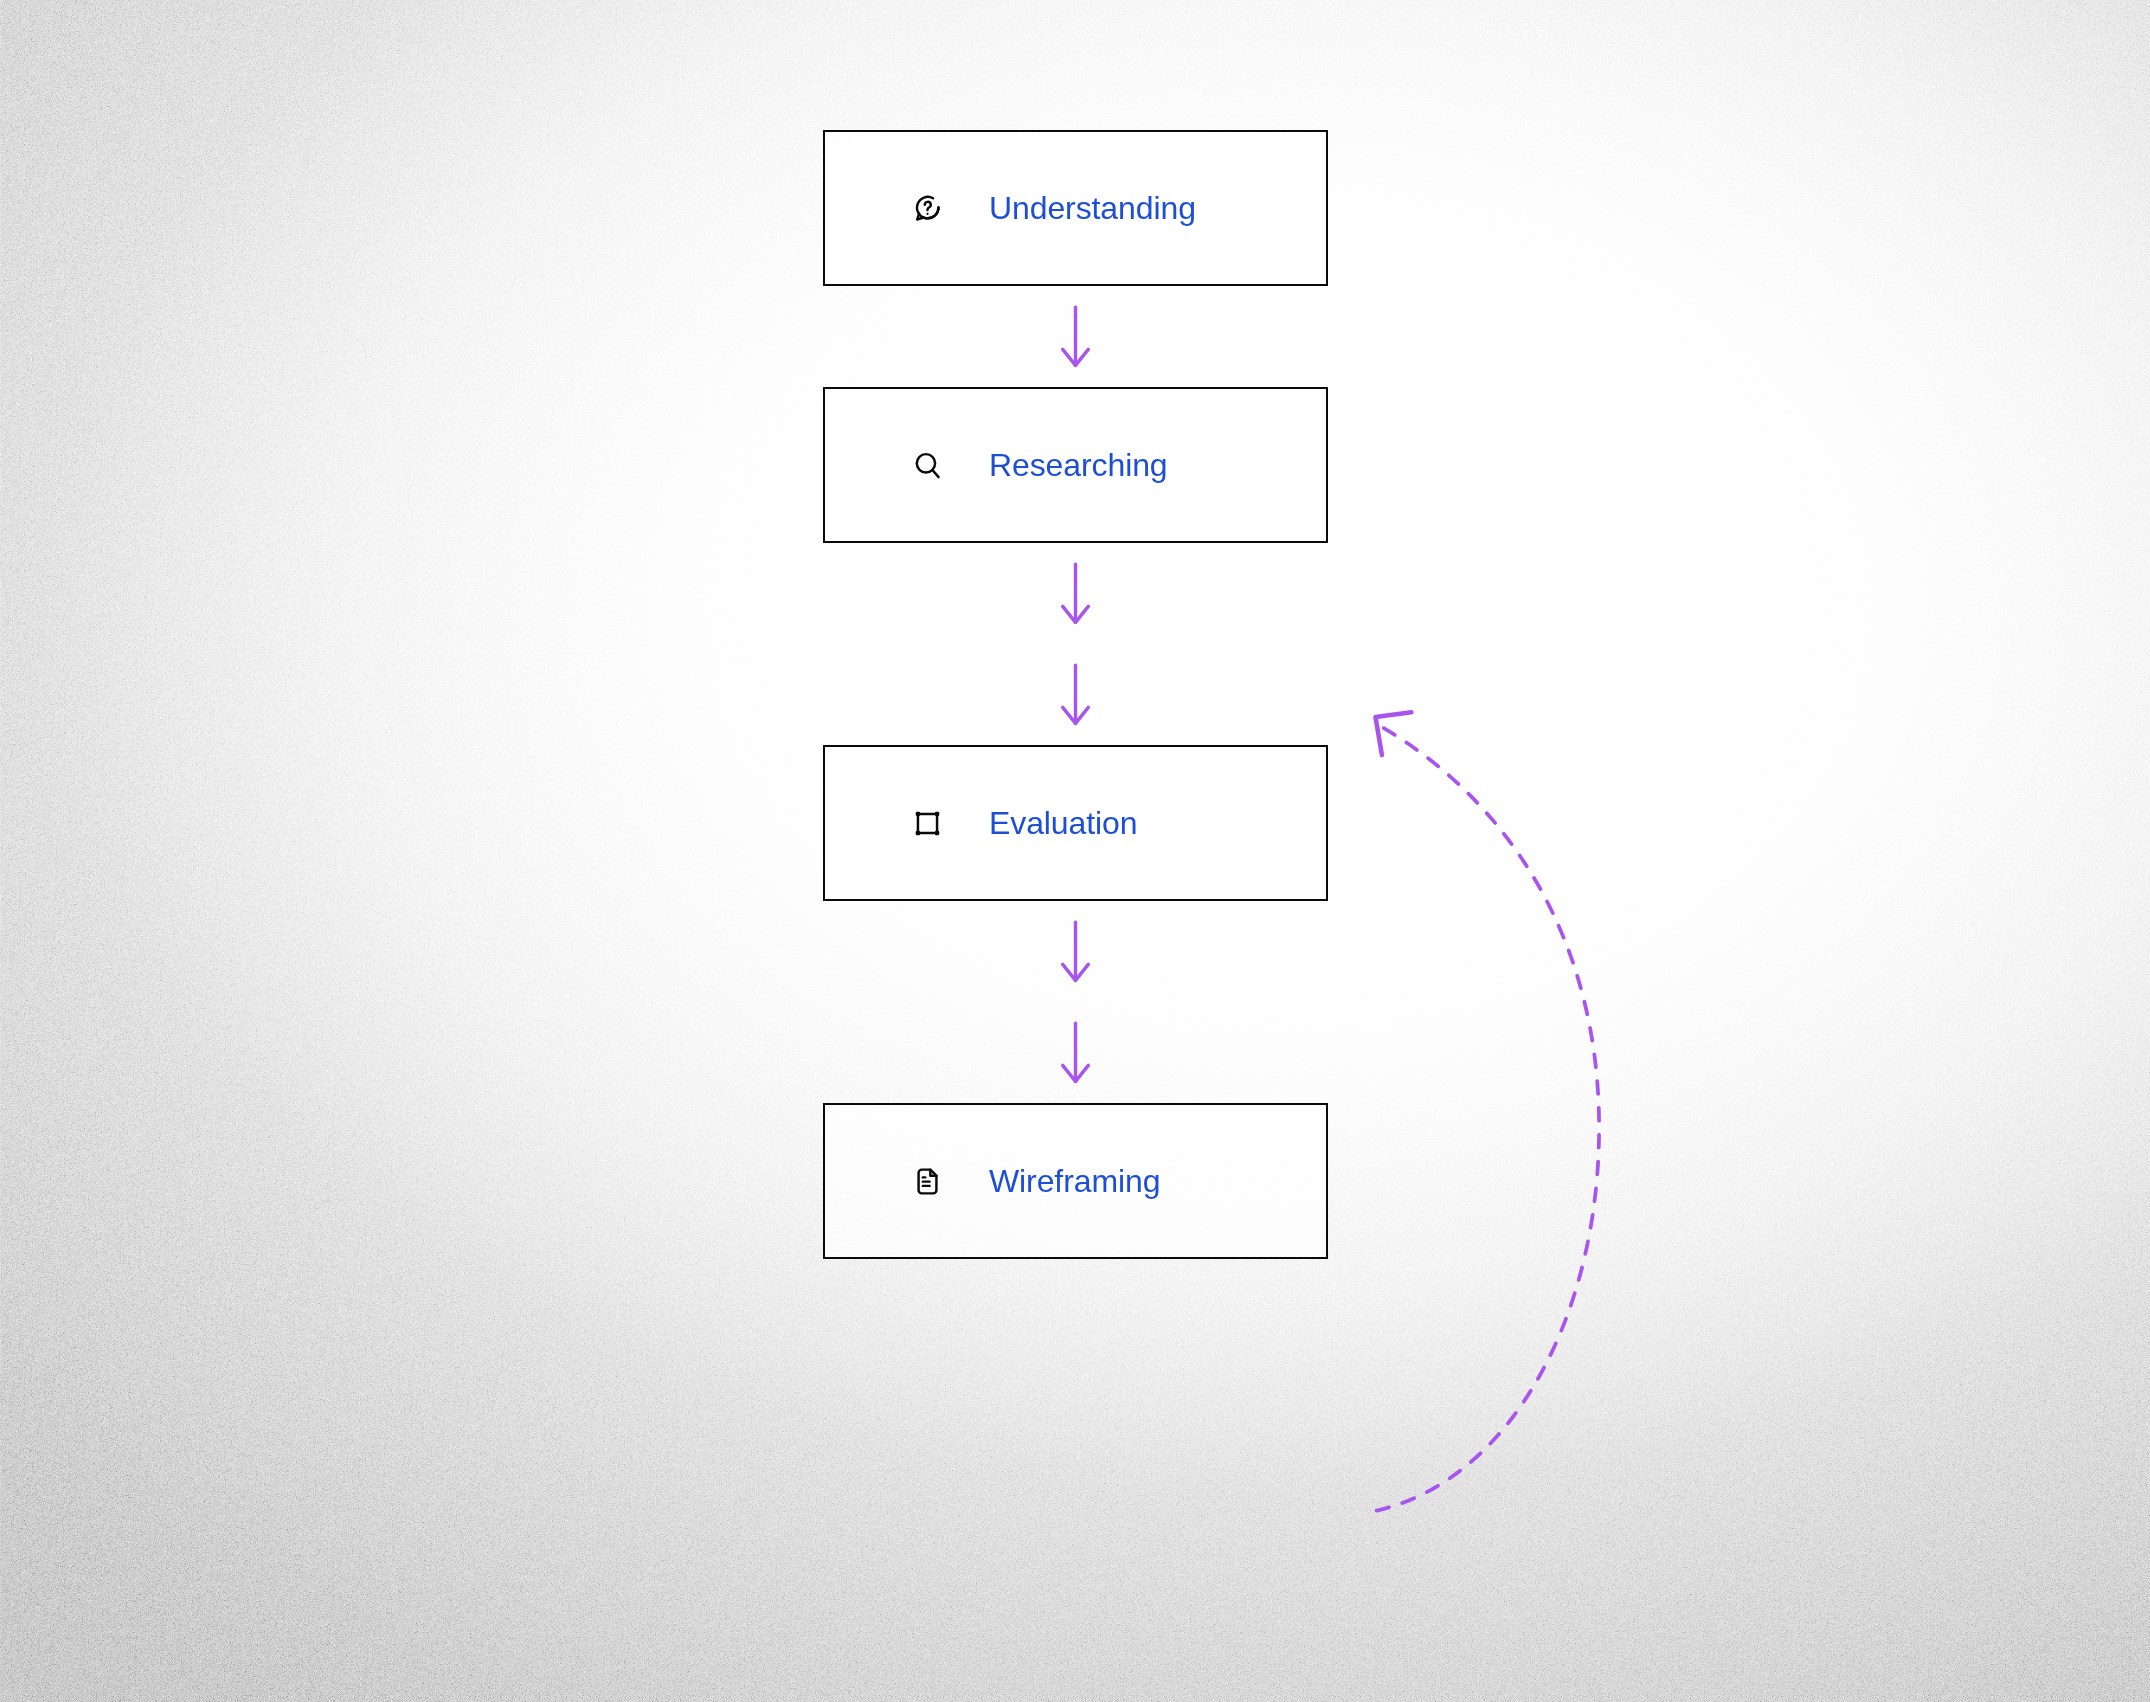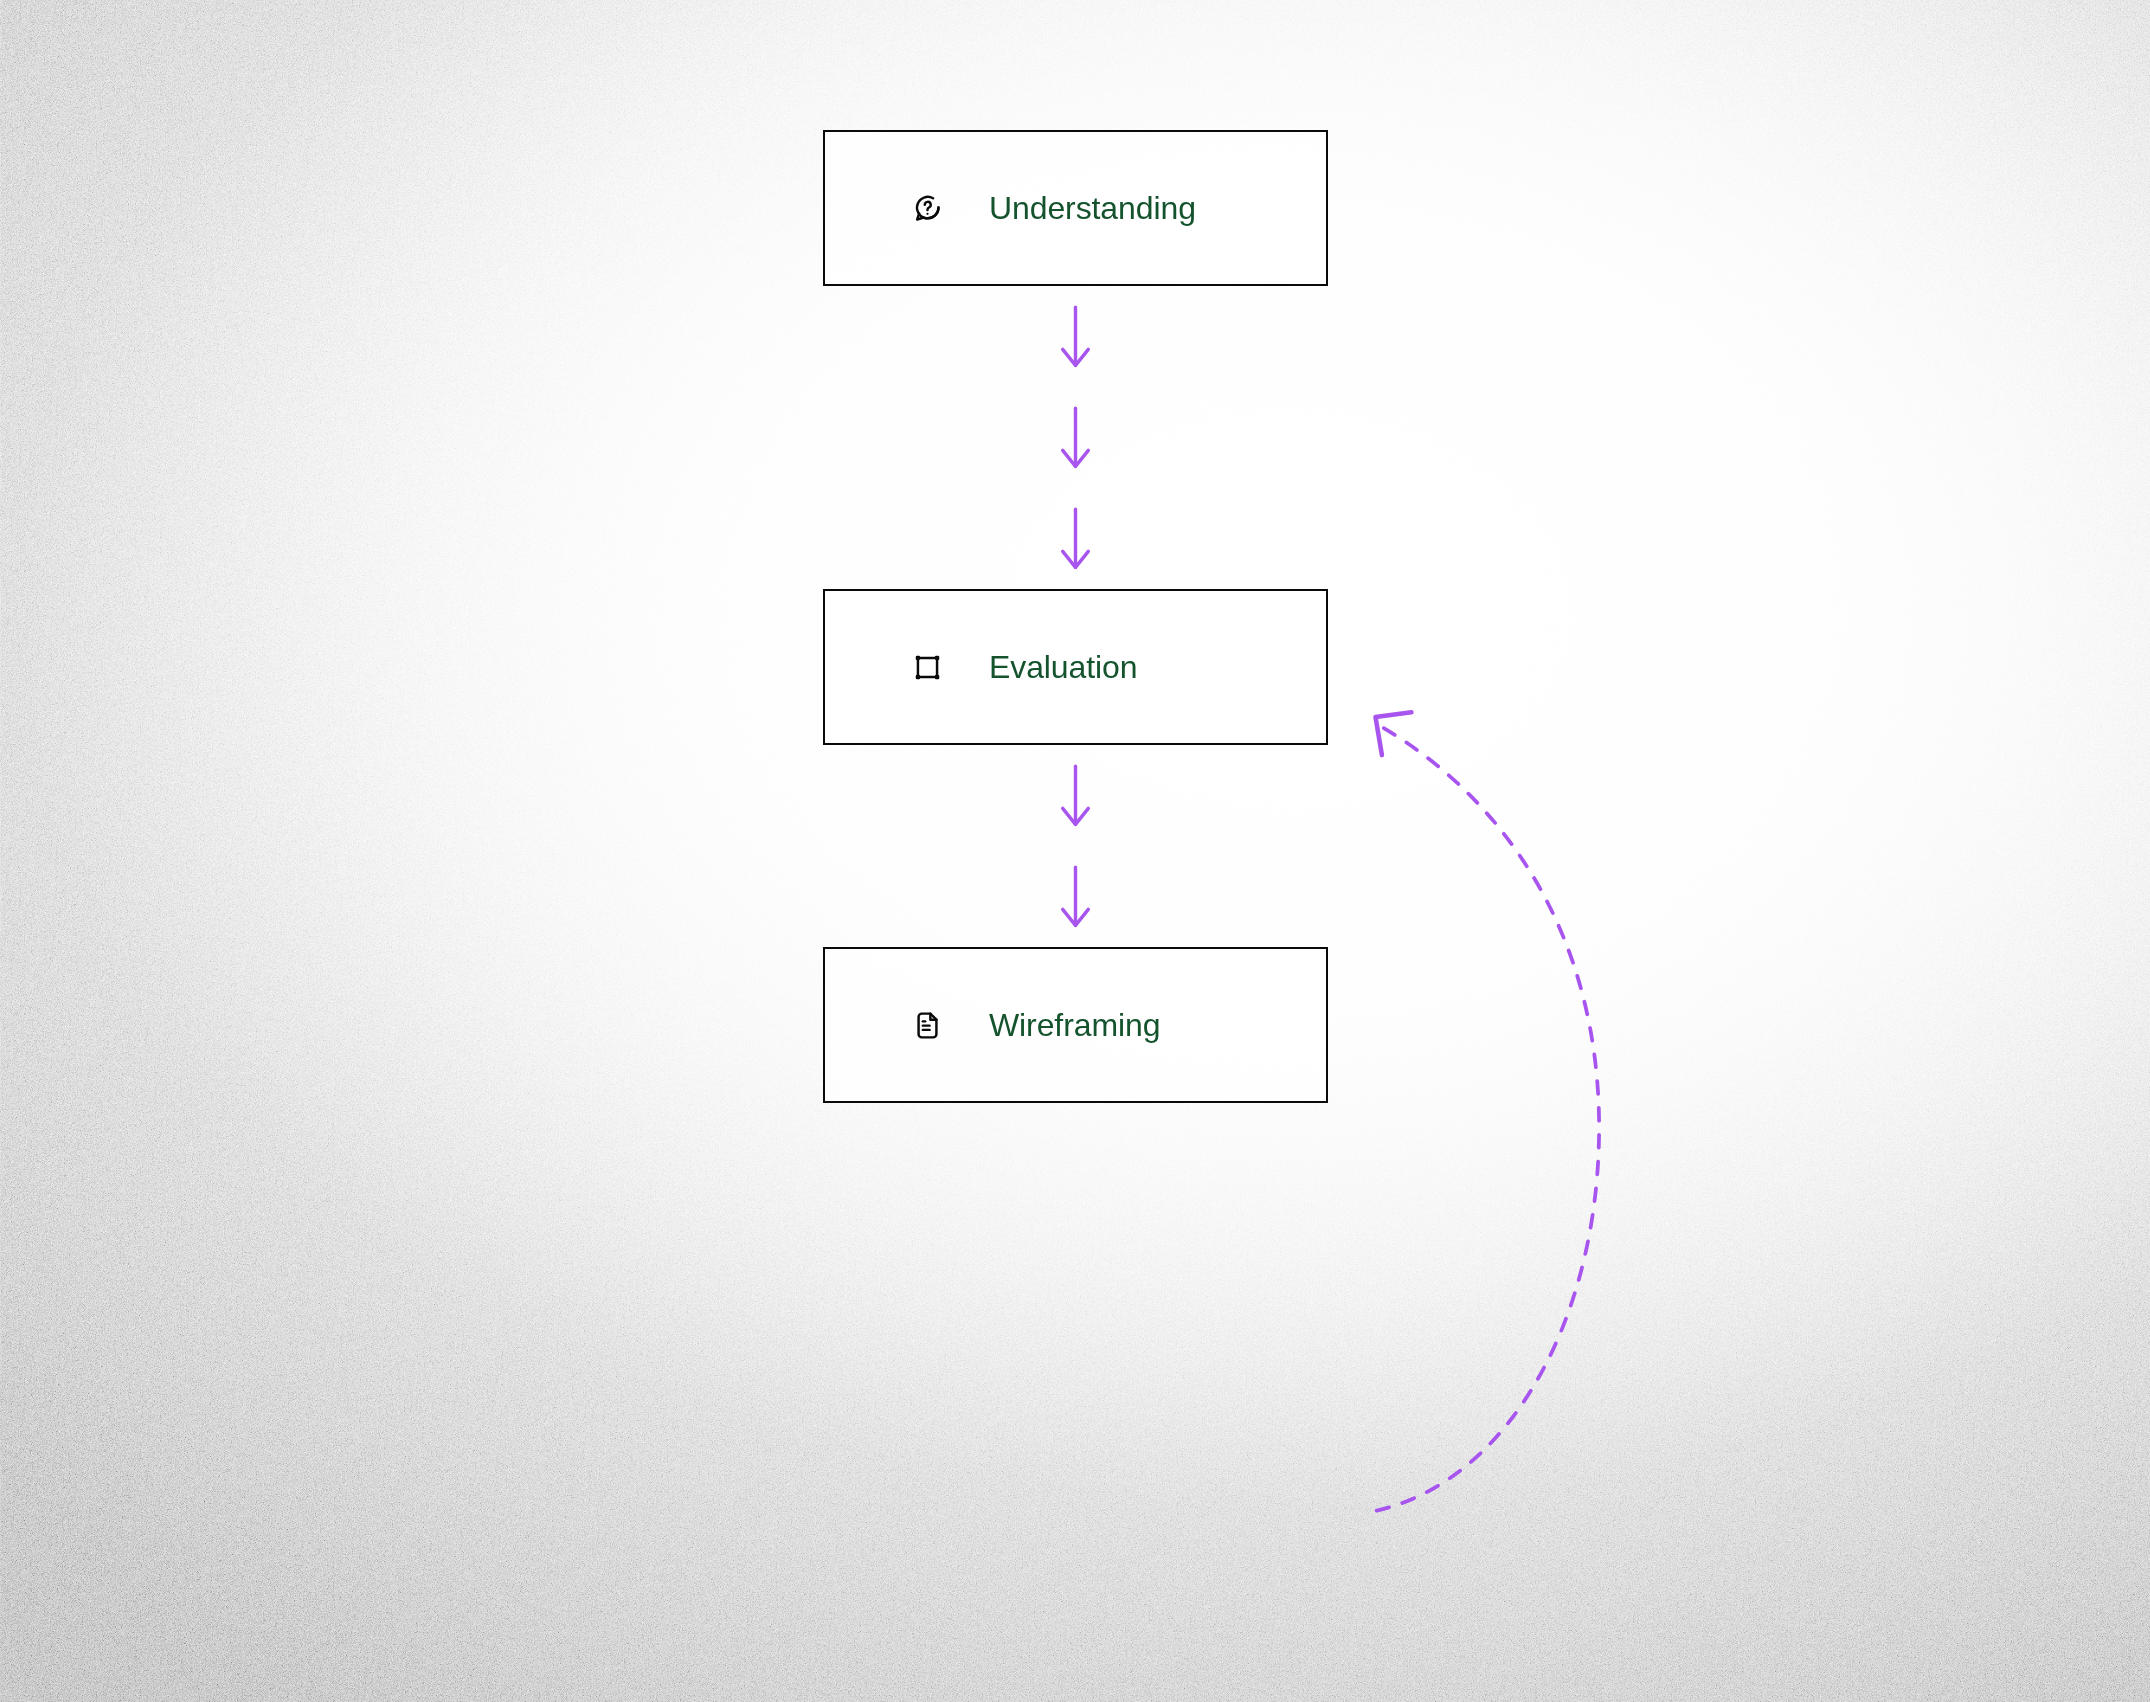--- a/index.html
+++ b/index.html
@@ -79,21 +79,21 @@
   .node-icon svg {
     display: block;
     width: 31px;
     height: 31px;
   }
   .node-label {
     margin-left: 46px;
     font-size: 32px;
     line-height: 1;
     font-weight: 400;
-    color: #14532d;
+    color: #1d4ed8;
     letter-spacing: -0.1px;
     white-space: nowrap;
   }
 
   .connector {
     width: 505px;
     height: 101px;
     display: flex;
     align-items: center;
     justify-content: center;
@@ -161,20 +161,29 @@
       <span class="node-label">Understanding</span>
     </div>
 
     <div class="connector">
       <svg width="43" height="63" viewBox="0 0 80 118" fill="none" stroke="#a855f0" stroke-width="6.4" stroke-linecap="round" stroke-linejoin="round">
         <path d="M40 4 L40 113"></path>
         <path d="M16 83 L40 113 L64 83"></path>
       </svg>
     </div>
 
+    <div class="node-box">
+      <span class="node-icon">
+        <svg viewBox="0 0 24 24" fill="none" stroke="currentColor" stroke-width="1.9" stroke-linecap="round" stroke-linejoin="round">
+          <circle cx="10.8" cy="10.3" r="7.1"></circle>
+          <path d="M15.9 15.6 L20.6 21.0"></path>
+        </svg>
+      </span>
+      <span class="node-label">Researching</span>
+    </div>
 
     <div class="connector">
       <svg width="43" height="63" viewBox="0 0 80 118" fill="none" stroke="#a855f0" stroke-width="6.4" stroke-linecap="round" stroke-linejoin="round">
         <path d="M40 4 L40 113"></path>
         <path d="M16 83 L40 113 L64 83"></path>
       </svg>
     </div>
 
 
     <div class="connector">

